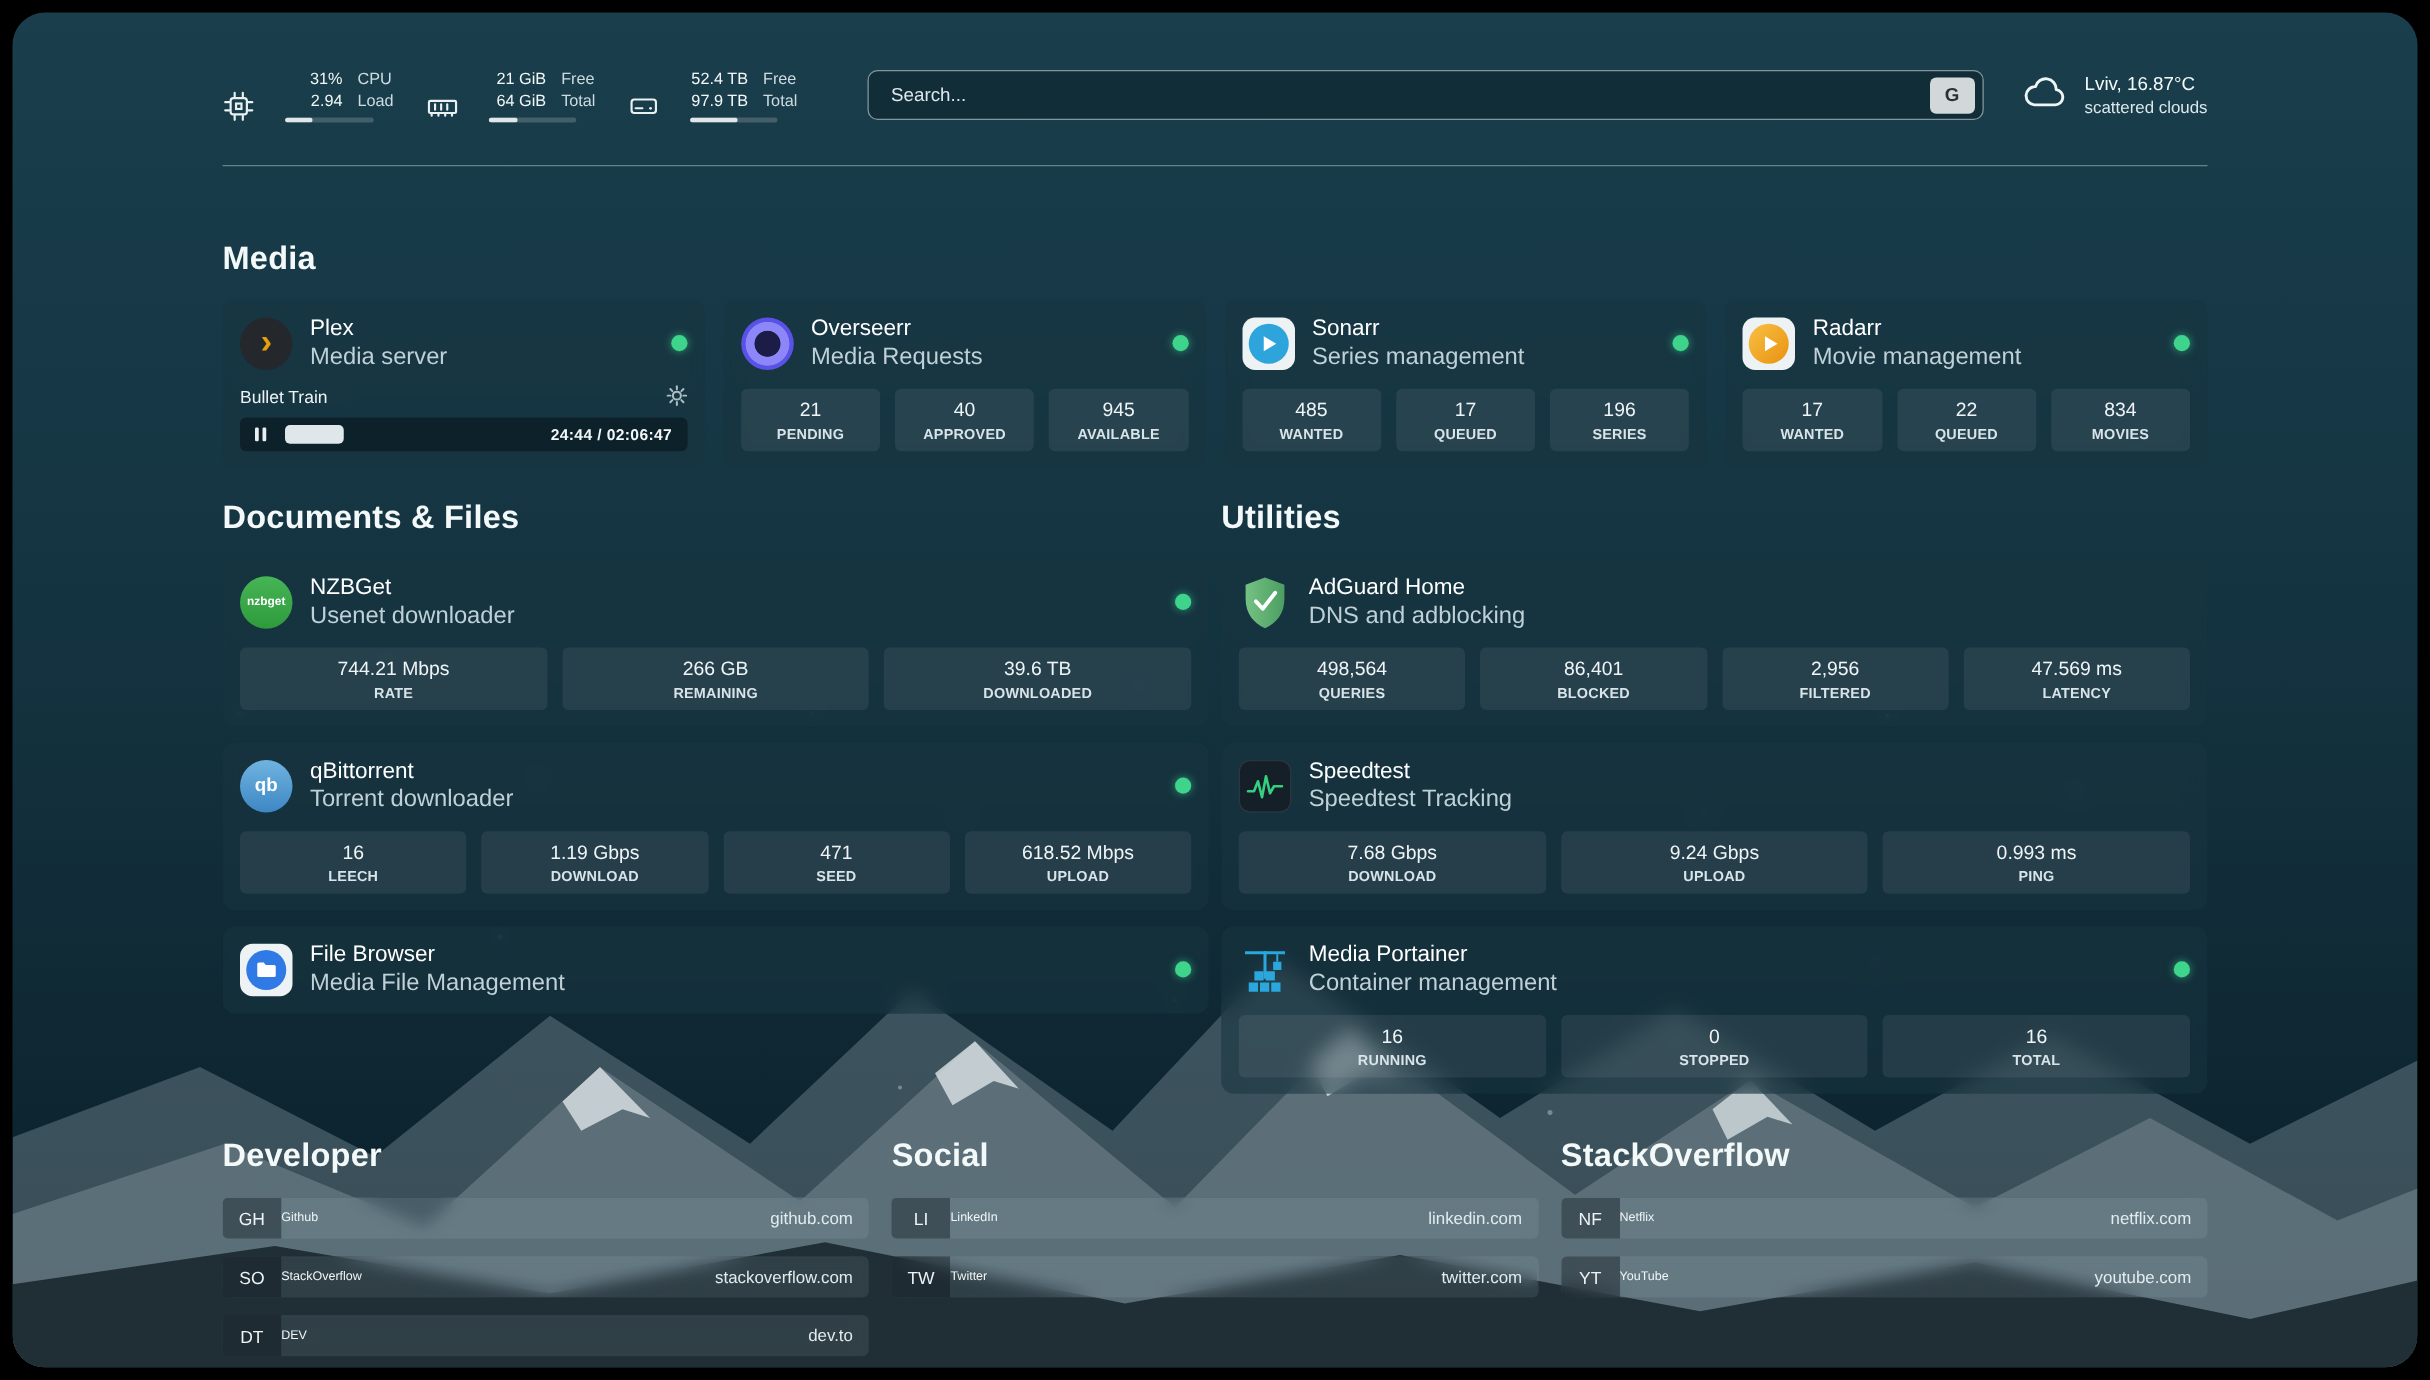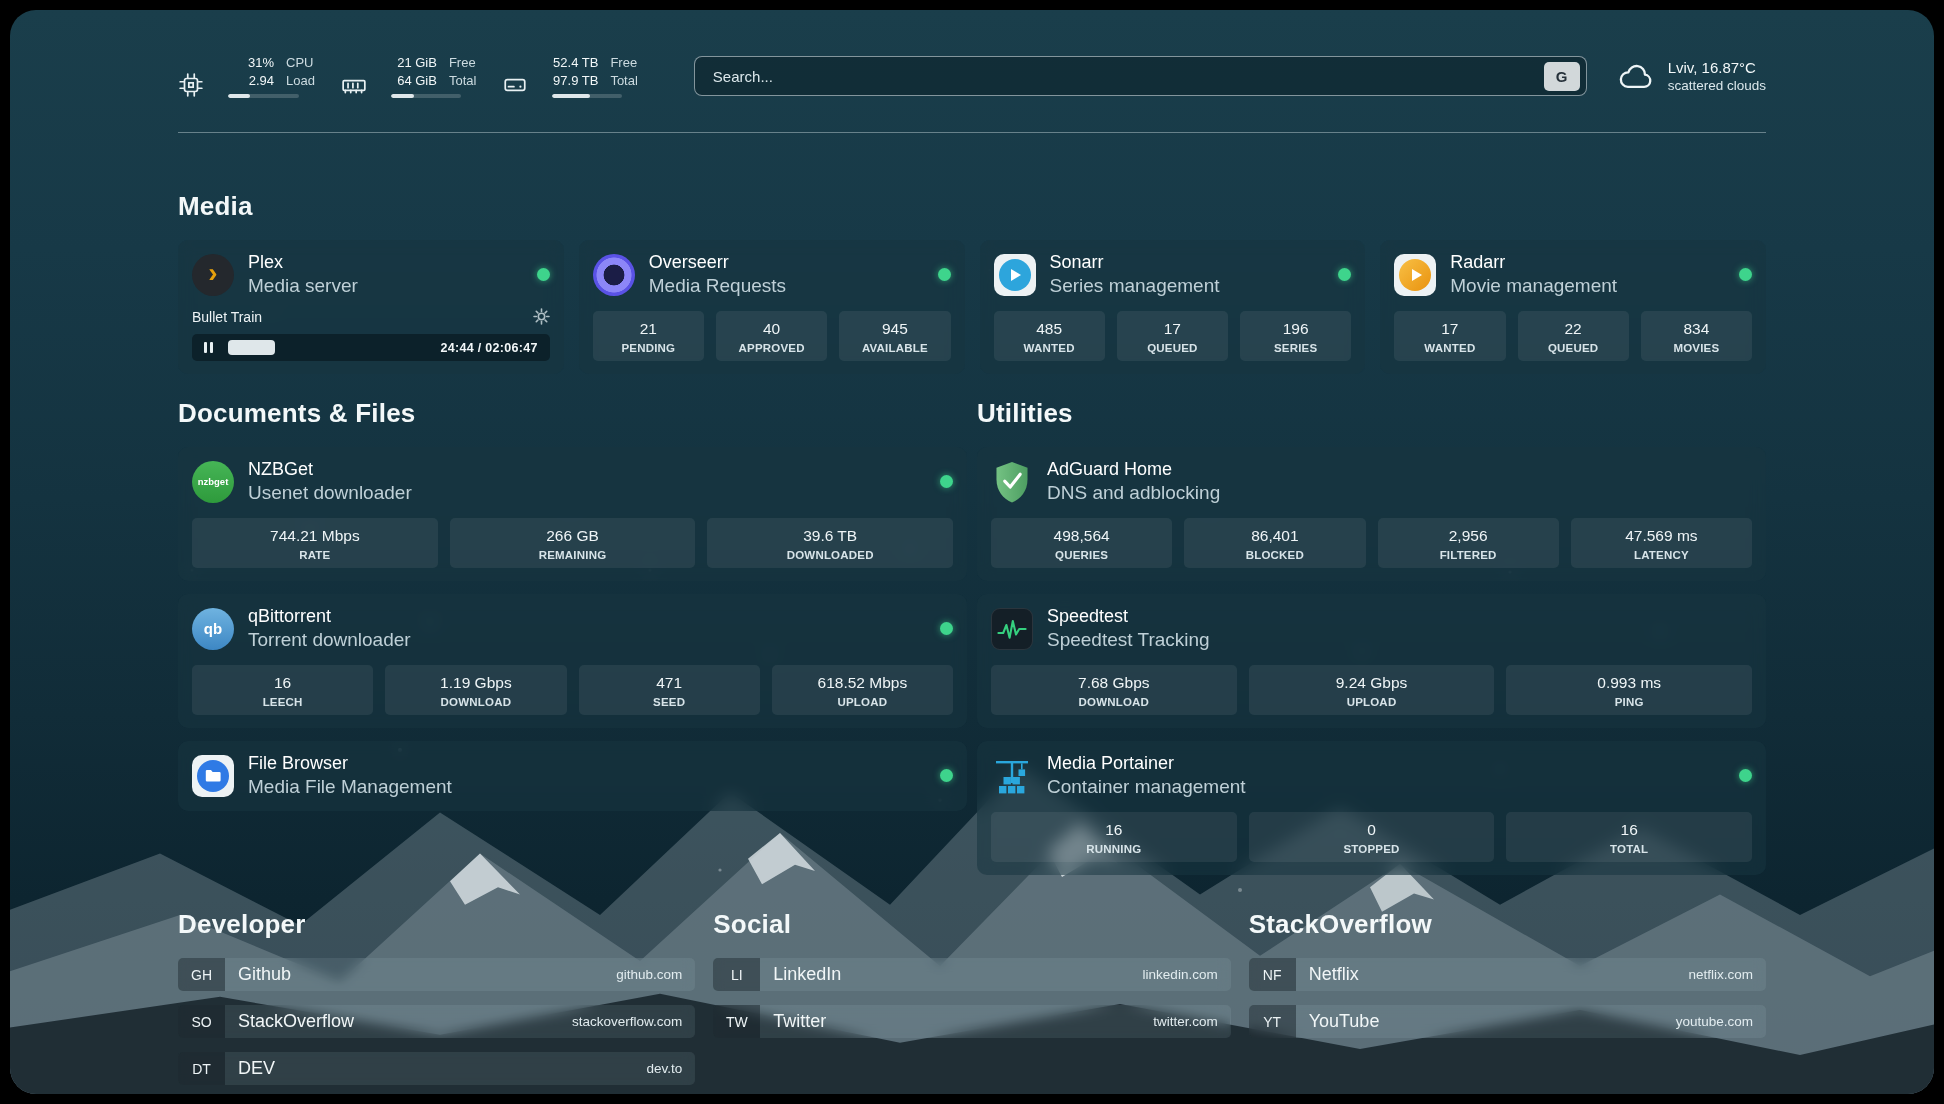--- a/index.html
+++ b/index.html
@@ -43,21 +43,21 @@
   .searchbox input {
     flex:1; background:transparent; border:none; outline:none;
     color:#eef5f7; font-size:15px; font-family:"Liberation Sans", sans-serif;
   }
   .searchbox input::placeholder { color:#dce8ec; opacity:1; }
   .g-btn {
     width:36px; height:29px; border:none; border-radius:5px;
     background:#d2d8da; color:#26313a; font-weight:700; font-size:15px;
     cursor:pointer; font-family:"Liberation Sans", sans-serif;
   }
-  .weather { display:flex; align-items:center; gap:13px; }
+  .weather { display:flex; align-items:flex-start; gap:13px; }
   .weather .cloud { width:38px; height:30px; }
   .weather .cloud svg { width:100%; height:100%; stroke:#eef5f7; fill:none; stroke-width:1.7; stroke-linejoin:round; }
   .w-main { color:#f3f8f9; font-size:15px; line-height:1.3; }
   .w-sub { color:#dbe7eb; font-size:13.5px; line-height:1.3; }
 
   .divider { margin-top:34px; height:1px; background:rgba(235,244,247,0.38); }
 
   
   .sec-title { margin:0 0 18px 0; font-size:26px; font-weight:600; color:#f3f8f9; letter-spacing:.2px; }
   .sec-media { margin-top:58px; }
@@ -120,21 +120,21 @@
 
   
   .bookmarks { display:grid; grid-template-columns:1fr 1fr 1fr; gap:18px; margin-top:34px; }
   .bm-list { display:flex; flex-direction:column; gap:14px; }
   .bm-row {
     display:flex; align-items:stretch; height:33px; border-radius:5px; overflow:hidden;
     background:rgba(200,225,235,0.10); text-decoration:none; cursor:pointer;
     backdrop-filter:blur(6px);
   }
   .bm-abbr { width:47px; background:rgba(5,15,20,0.40); color:#edf3f5; font-size:14px; display:flex; align-items:center; justify-content:center; }
-  .bm-name { flex:1; display:flex; align-items:center; padding-left:13px; font-size:18px; color:#f1f6f7; }
+  .bm-name { flex:1; display:flex; align-items:center; font-size:10px; color:#f1f6f7; }
   .bm-url { display:flex; align-items:center; padding-right:13px; font-size:13.5px; color:#e2ecef; }
 </style>
 </head>
 <body>
 
 <div class="frame">
 <div class="dashboard">
 
   <div class="bg-art">
     <svg class="specks" viewBox="0 0 1924 1084" preserveAspectRatio="none">

